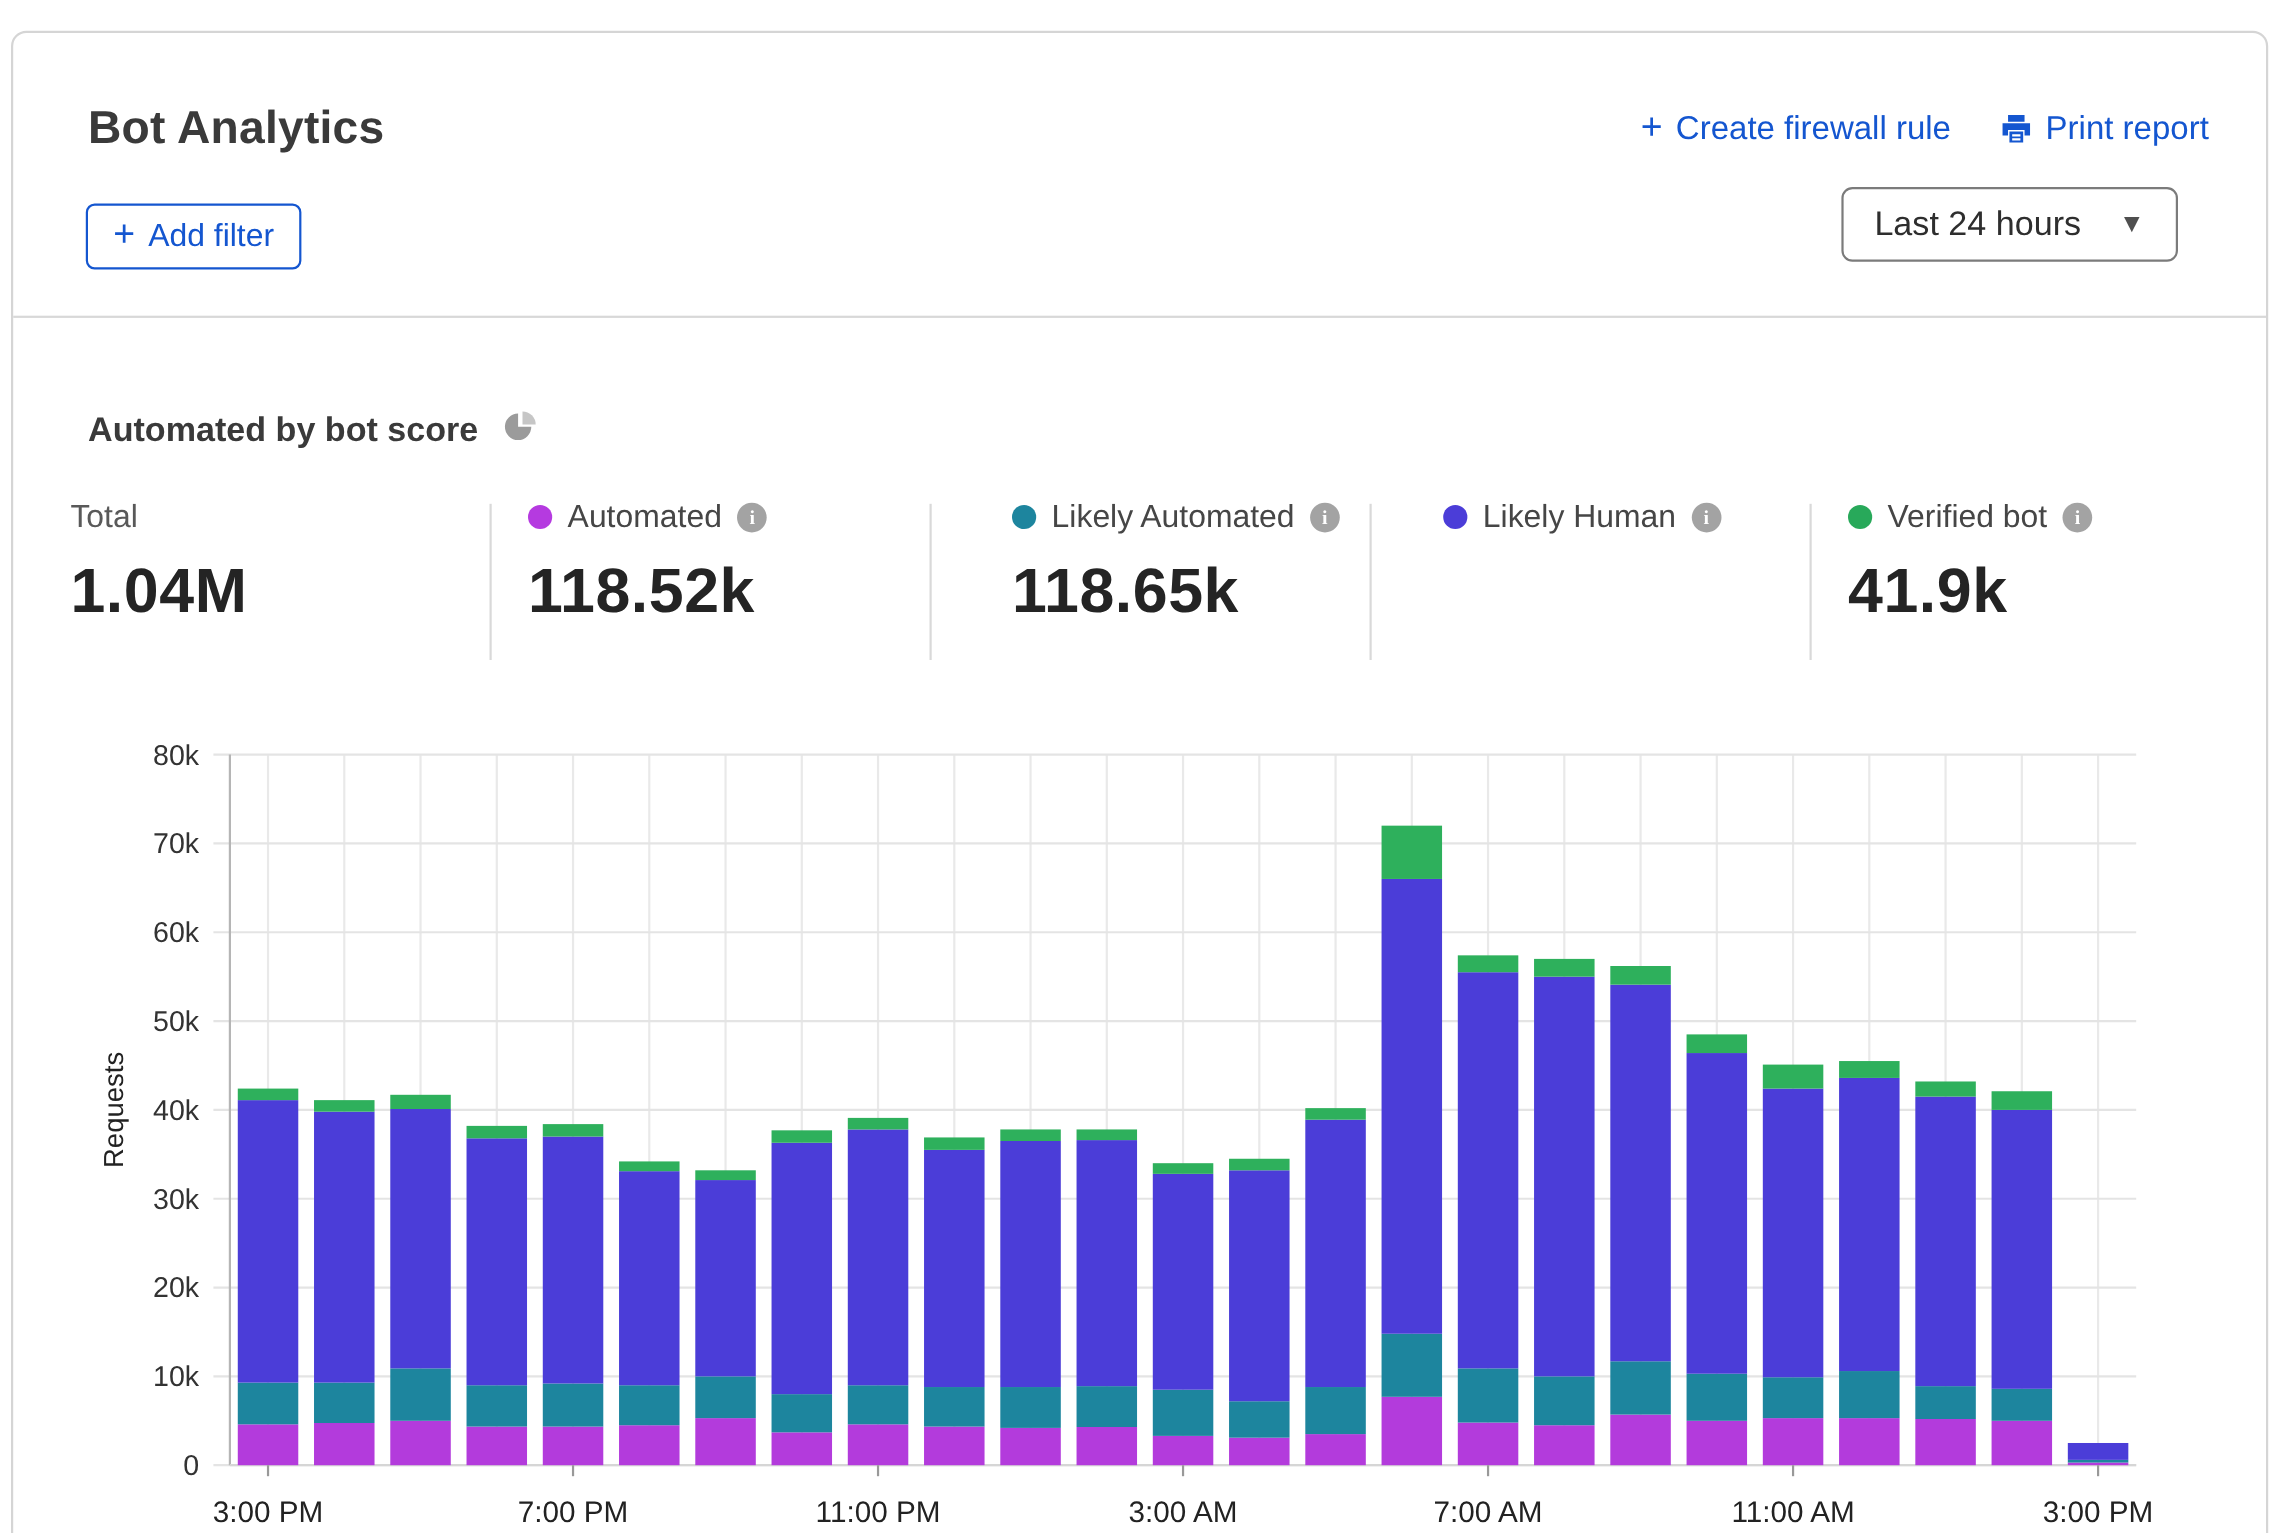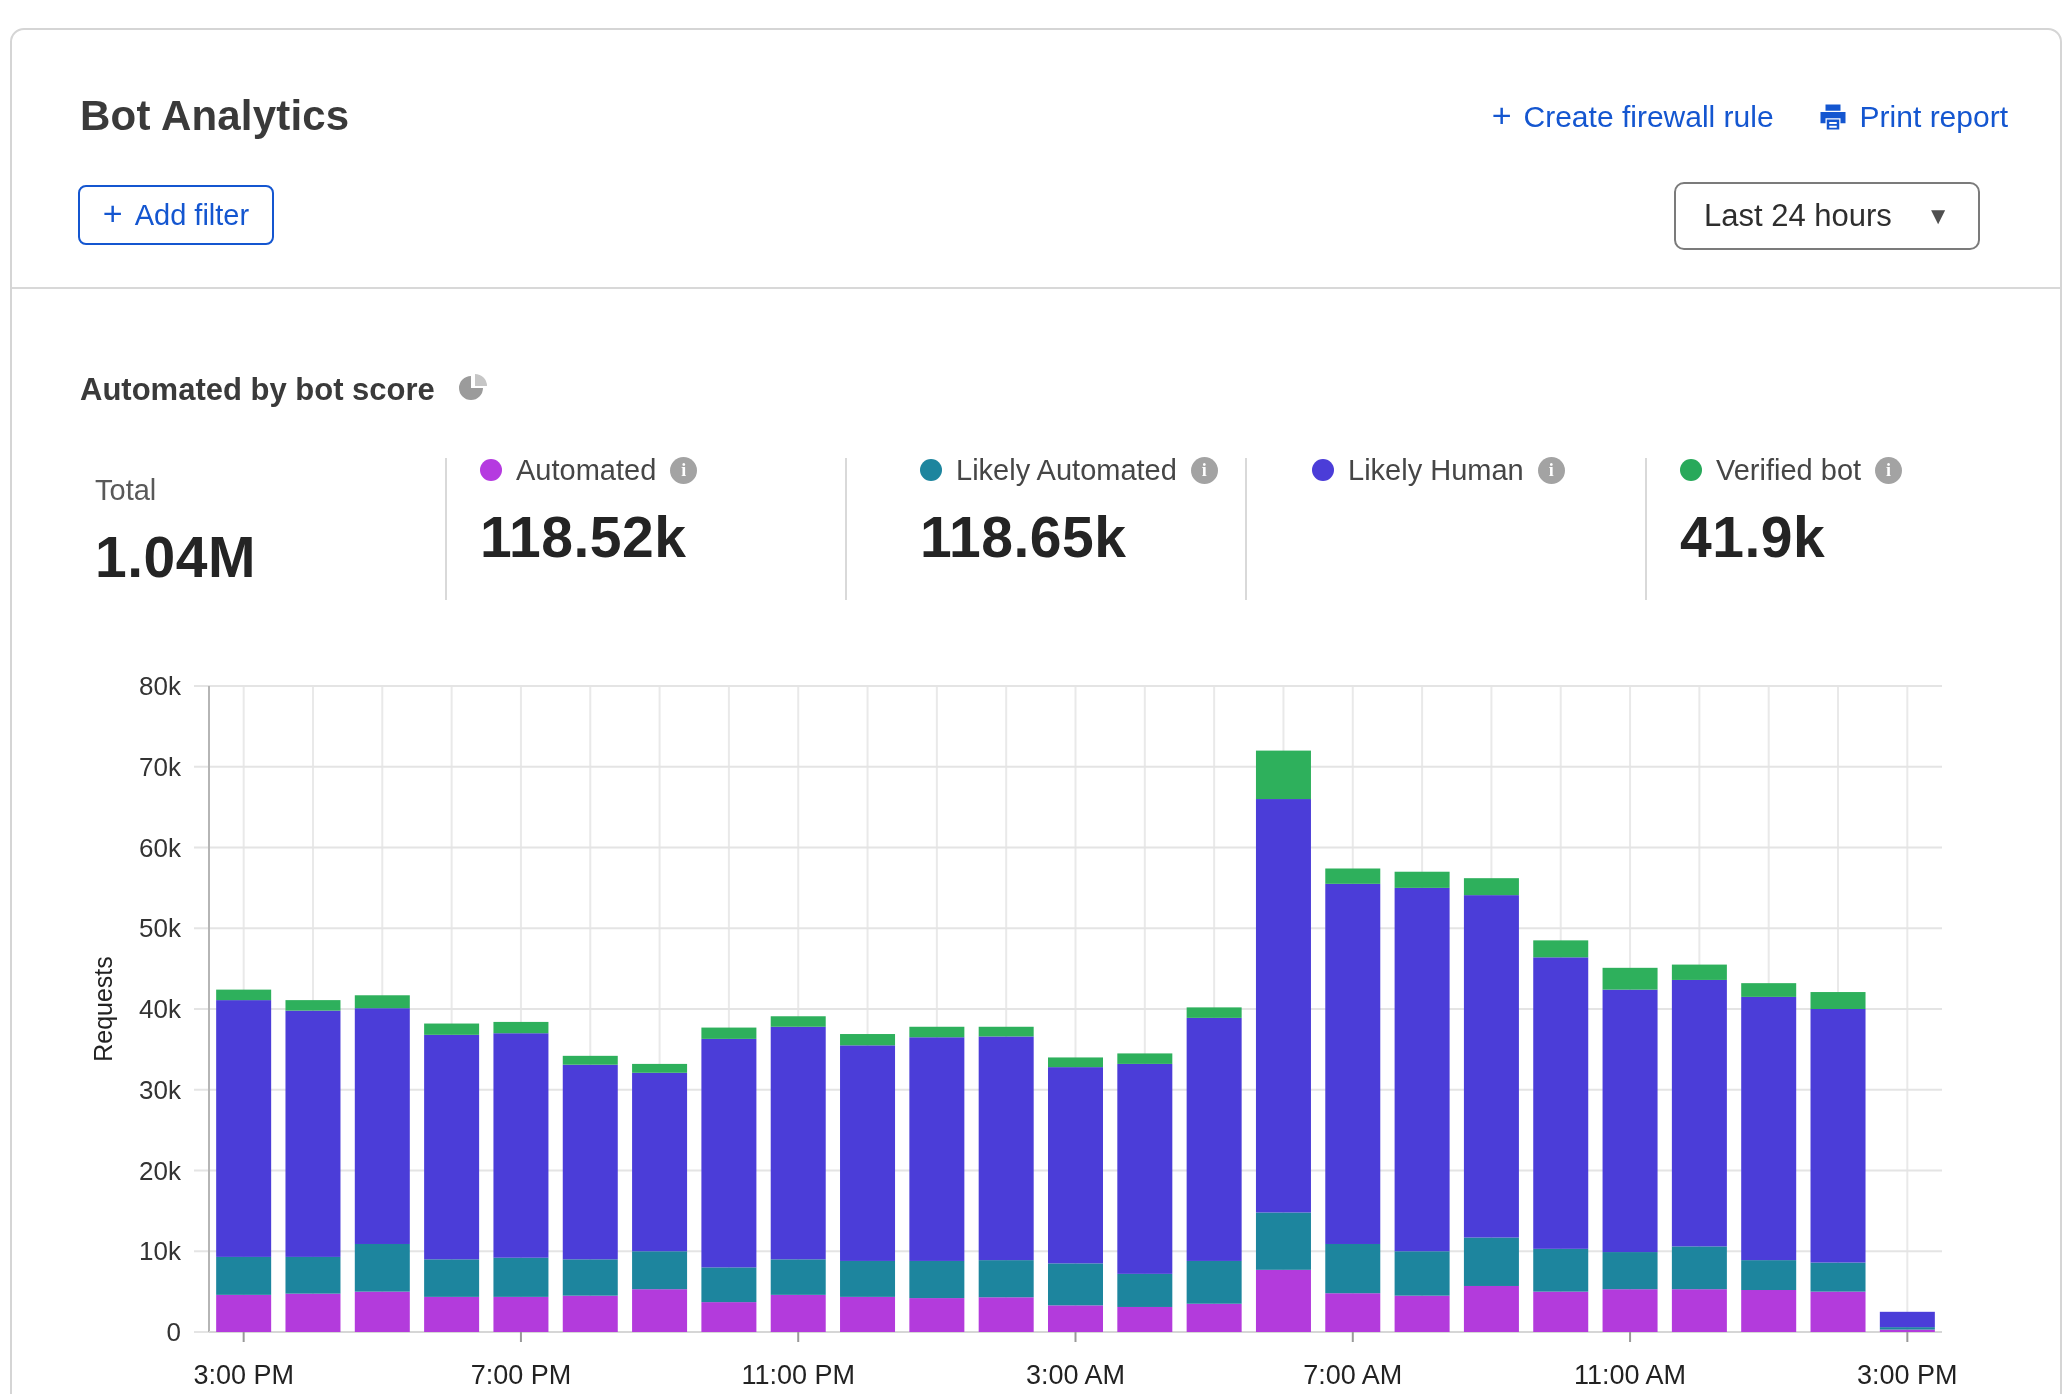--- a/index.html
+++ b/index.html
@@ -15,21 +15,21 @@
   .hdr-actions { position:absolute; right:52px; top:70px; display:flex; gap:44px; align-items:center; }
   .hdr-link { display:flex; align-items:center; gap:12px; color:#1456d0; font-size:30px; cursor:pointer; white-space:nowrap; }
   .plus-glyph { font-size:34px; font-weight:500; line-height:1; position:relative; top:-2px; }
   .hdr-link svg { display:block; }
 
   .add-filter { position:absolute; left:66px; top:155px; width:196px; height:60px;
                 border:2.5px solid #1456d0; border-radius:8px; background:#fff;
                 display:flex; align-items:center; justify-content:center; gap:12px;
                 color:#1456d0; font-size:29px; cursor:pointer; }
 
-  .range-select { position:absolute; right:80px; top:152px; width:306px; height:68px;
+  .range-select { position:absolute; right:80px; top:140px; width:306px; height:68px;
                   border:2px solid #7b7b7b; border-radius:10px; background:#fff;
                   display:flex; align-items:center; padding:0 28px; font-size:31px; color:#2e2e2e; cursor:pointer; }
   .range-select .caret { margin-left:auto; color:#4f4f4f; font-size:24px; }
 
   .hdr-sep { position:absolute; left:0; top:257px; width:100%; border-top:2px solid #d8d8d8; }
 
   
   .sec-title-row { position:absolute; left:68px; top:342px; display:flex; align-items:center; gap:22px; }
   .sec-title { font-size:31px; font-weight:700; color:#3a3a3a; }
 
@@ -87,21 +87,21 @@
       <span class="sec-title">Automated by bot score</span>
       <span>
         <svg width="32" height="32" viewBox="0 0 32 32">
             <path d="M14 4 A12 12 0 1 0 26 16 L14 16 Z" fill="#9b9b9b"></path>
             <path d="M18 2 A12 12 0 0 1 30 14 L18 14 Z" fill="#c6c6c6"></path>
           </svg>
       </span>
     </div>
 
     <div class="summary">
-      <div class="sum-col" style="left:83px;margin-top:20px;">
+      <div class="sum-col" style="left:52px;">
         <div class="sum-label">
             <span style="color:#595959;">Total</span>
           </div>
         <div class="sum-value">1.04M</div>
       </div>
       <div class="v-div" style="left:433px;"></div>
 
       <div class="sum-col" style="left:468px;">
         <div class="sum-label">
           <span class="dot" style="background: rgb(181, 58, 224);"></span>

